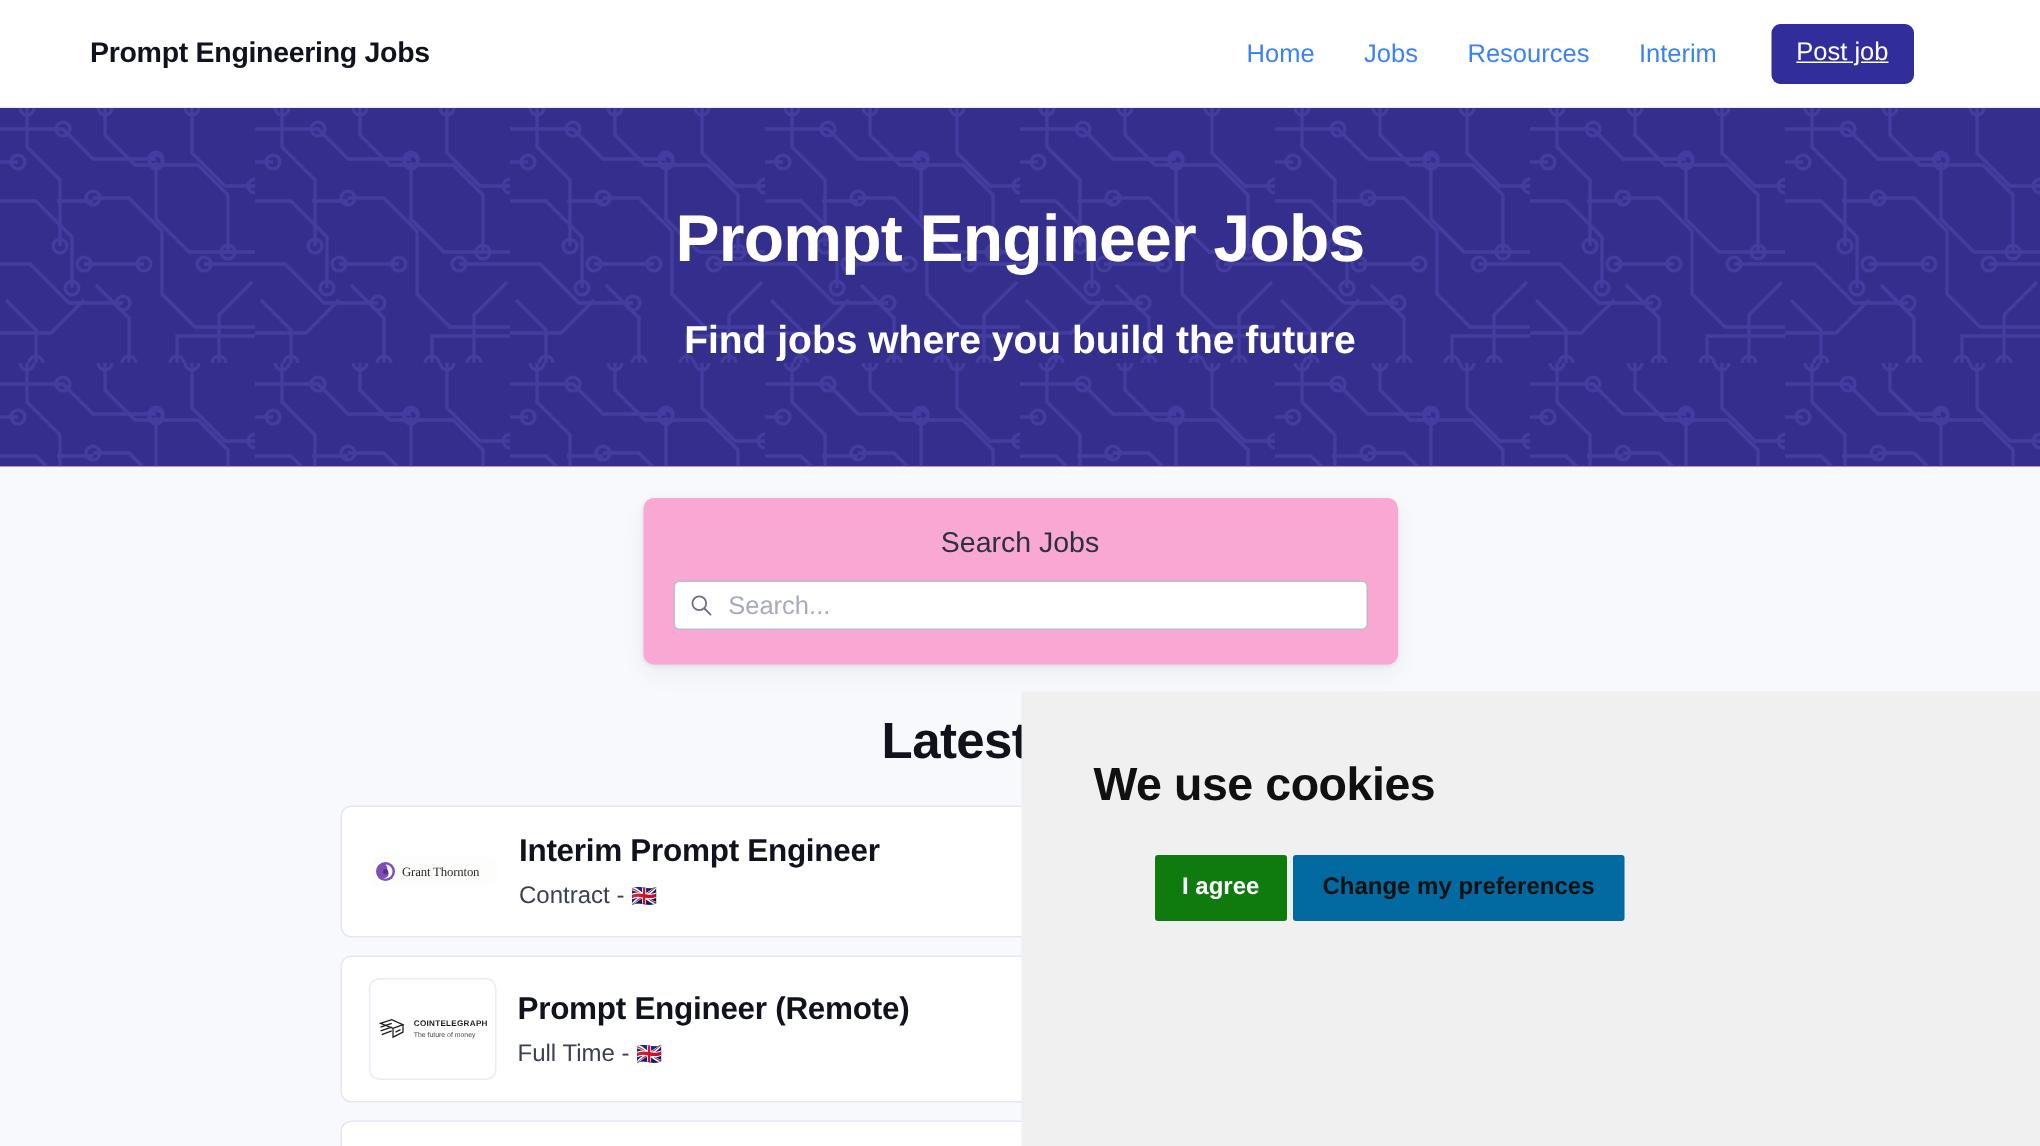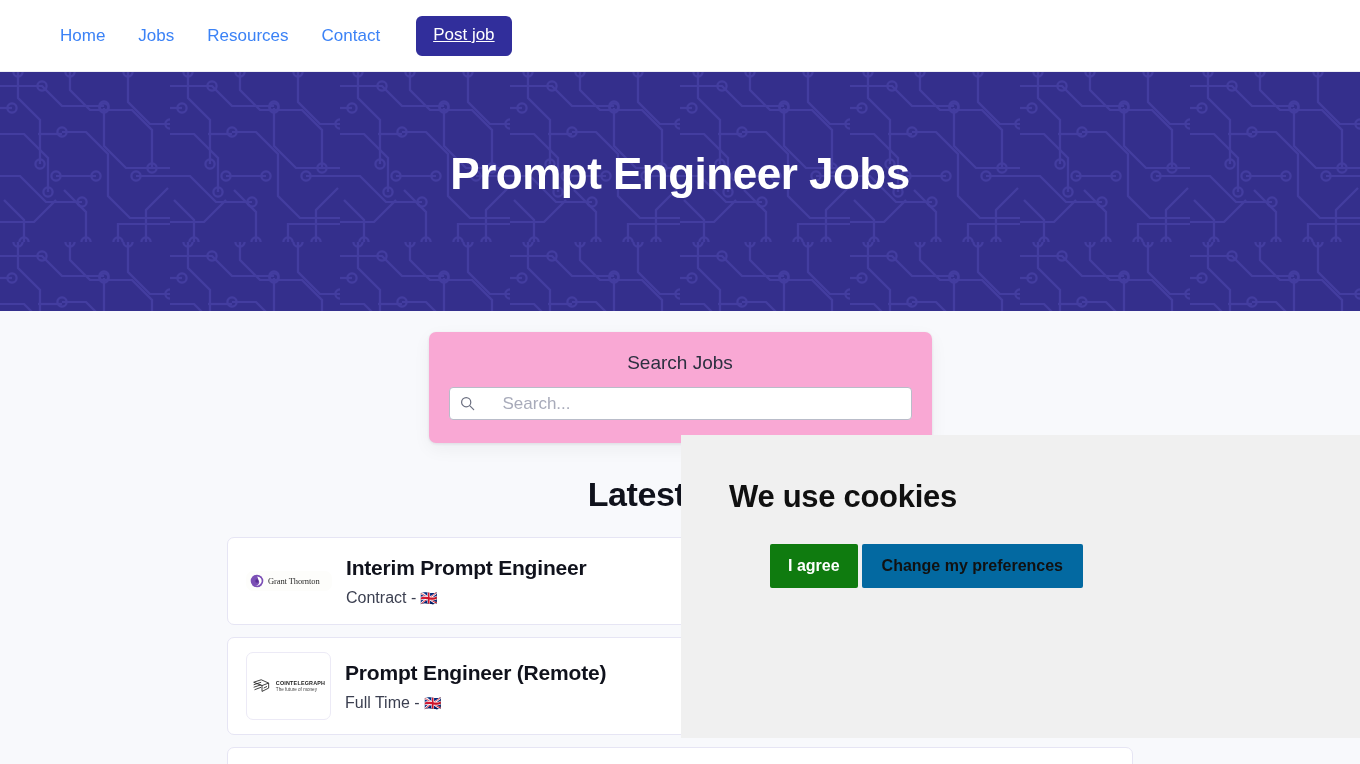--- a/index.html
+++ b/index.html
@@ -117,21 +117,21 @@
     margin-bottom: 13px;
   }
   #search-field {
     display: flex;
     align-items: center;
     height: 33px;
     border: 1px solid #b9bcc9;
     border-radius: 4px;
     background: #ffffff;
     padding: 0 10px;
-    gap: 26px;
+    gap: 9px;
   }
   #search-icon { flex: 0 0 auto; display: block; }
   #search-input {
     flex: 1;
     border: none;
     outline: none;
     font-family: inherit;
     font-size: 17px;
     color: #2c3040;
     background: transparent;
@@ -228,21 +228,21 @@
   .ct-tag {
     font-size: 4.6px;
     color: #444;
     white-space: nowrap;
   }
 
   
   #cookie-banner {
     position: absolute;
     left: 681px;
-    top: 435px;
+    top: 461px;
     width: 679px;
     height: 303px;
     background: #f0f0f0;
     z-index: 40;
     padding: 44px 48px 0;
   }
   #cookie-title {
     font-size: 31px;
     font-weight: bold;
     color: #101010;
@@ -267,25 +267,26 @@
     border-radius: 2px;
     white-space: nowrap;
   }
   .btn-green { background: #0f7b0f; color: #ffffff; margin-left: 41px; }
   .btn-grey  { background: #0369a1; color: #111111; padding-left: 20px; padding-right: 20px; }
 </style>
 </head>
 <body>
 
 <header id="site-header">
+  <div id="brand">Prompt Engineering Jobs</div>
   <nav id="main-nav">
     <a class="nav-link">Home</a>
     <a class="nav-link">Jobs</a>
     <a class="nav-link">Resources</a>
-    <a class="nav-link">Contact</a>
+    <a class="nav-link">Interim</a>
     <button id="post-job-button">Post job</button>
   </nav>
 </header>
 
 <section id="hero">
   <svg id="hero-pattern" width="1360" height="239" viewBox="0 0 1360 239" preserveAspectRatio="none" aria-hidden="true">
     <defs>
       <pattern id="circuit" width="170" height="170" patternUnits="userSpaceOnUse">
         <g fill="none" stroke="#433da0" stroke-width="2.2">
           <path d="M0 14 H42 L62 34 H104"></path>
@@ -328,20 +329,21 @@
           <circle cx="12" cy="36" r="4.6"></circle>
           <circle cx="136" cy="104" r="4.6"></circle>
         </g>
       </pattern>
     </defs>
     <rect width="1360" height="239" fill="#342f8c"></rect>
     <rect width="1360" height="239" fill="url(#circuit)"></rect>
   </svg>
   <div id="hero-text-wrap">
     <h1 id="hero-title">Prompt Engineer Jobs</h1>
+    <div id="hero-subtitle">Find jobs where you build the future</div>
   </div>
 </section>
 
 <section id="search-section">
   <div id="search-card">
     <div id="search-label">Search Jobs</div>
     <div id="search-field">
       <svg id="search-icon" width="15" height="15" viewBox="0 0 16 16" aria-hidden="true">
         <circle cx="6.6" cy="6.6" r="4.9" fill="none" stroke="#6b6f80" stroke-width="1.3"></circle>
         <line x1="10.3" y1="10.3" x2="14.6" y2="14.6" stroke="#6b6f80" stroke-width="1.3" stroke-linecap="round"></line>

